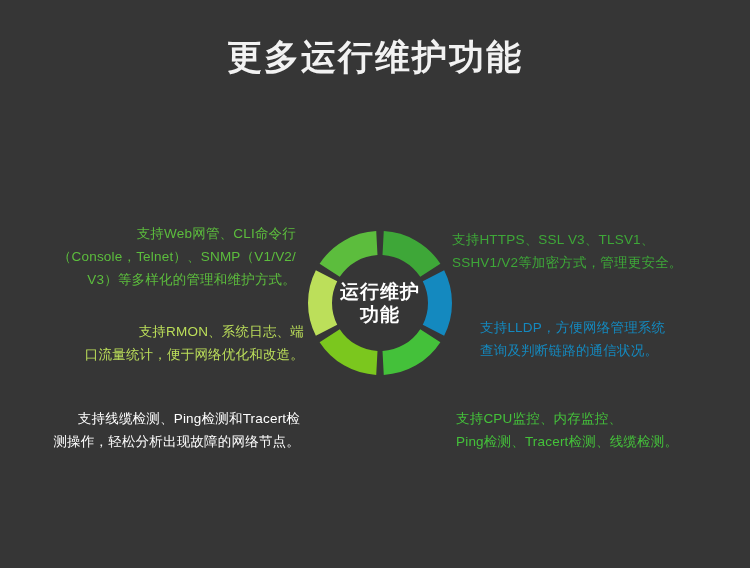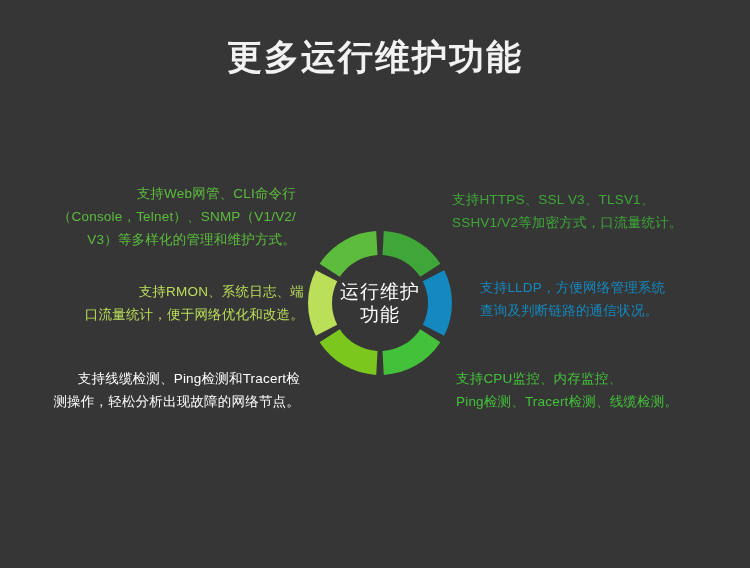--- a/index.html
+++ b/index.html
@@ -51,35 +51,36 @@
     left: 0;
     top: 0;
     width: 174px;
     height: 174px;
     display: flex;
     flex-direction: column;
     align-items: center;
     justify-content: center;
     color: #ffffff;
     font-size: 19px;
-    font-weight: normal;
+    font-weight: bold;
     line-height: 1.22;
     letter-spacing: 1px;
     text-align: center;
     pointer-events: none;
   }
   .donut-center-label span { display: block; }
 
   
   .callout {
     position: absolute;
     font-size: 13.5px;
     line-height: 1.72;
     letter-spacing: 0.2px;
     white-space: pre-line;
+    margin-top: 40px;
   }
   .callout.left  { text-align: right; }
   .callout.right { text-align: left; }
 
   #callout-web        { left: 8px;   top: 182px;  width: 288px; color: #5cbd3d; }
   #callout-rmon       { left: 28px;  top: 280px;  width: 276px; color: #bcdf5a; }
   #callout-cable      { left: 12px;  top: 367px;  width: 288px; color: #ffffff; }
   #callout-encrypt    { left: 452px; top: 188px;  width: 292px; color: #3ea738; }
   #callout-lldp       { left: 480px; top: 276px;  width: 262px; color: #1489bf; }
   #callout-cpu        { left: 456px; top: 367px;  width: 286px; color: #44c13a; }
@@ -95,21 +96,21 @@
 （Console，Telnet）、SNMP（V1/V2/
 V3）等多样化的管理和维护方式。</div>
 
   <div class="callout left" id="callout-rmon">支持RMON、系统日志、端
 口流量统计，便于网络优化和改造。</div>
 
   <div class="callout left" id="callout-cable">支持线缆检测、Ping检测和Tracert检
 测操作，轻松分析出现故障的网络节点。</div>
 
   <div class="callout right" id="callout-encrypt">支持HTTPS、SSL V3、TLSV1、
-SSHV1/V2等加密方式，口流量统计。</div>
+SSHV1/V2等加密方式，管理更安全。</div>
 
   <div class="callout right" id="callout-cpu">支持CPU监控、内存监控、
 Ping检测、Tracert检测、线缆检测。</div>
 
   <div class="callout right" id="callout-lldp">支持LLDP，方便网络管理系统
 查询及判断链路的通信状况。</div>
 
   <div class="donut-wrap">
     <svg class="donut-svg" viewBox="0 0 174 174">
       <g id="donut-segments">

